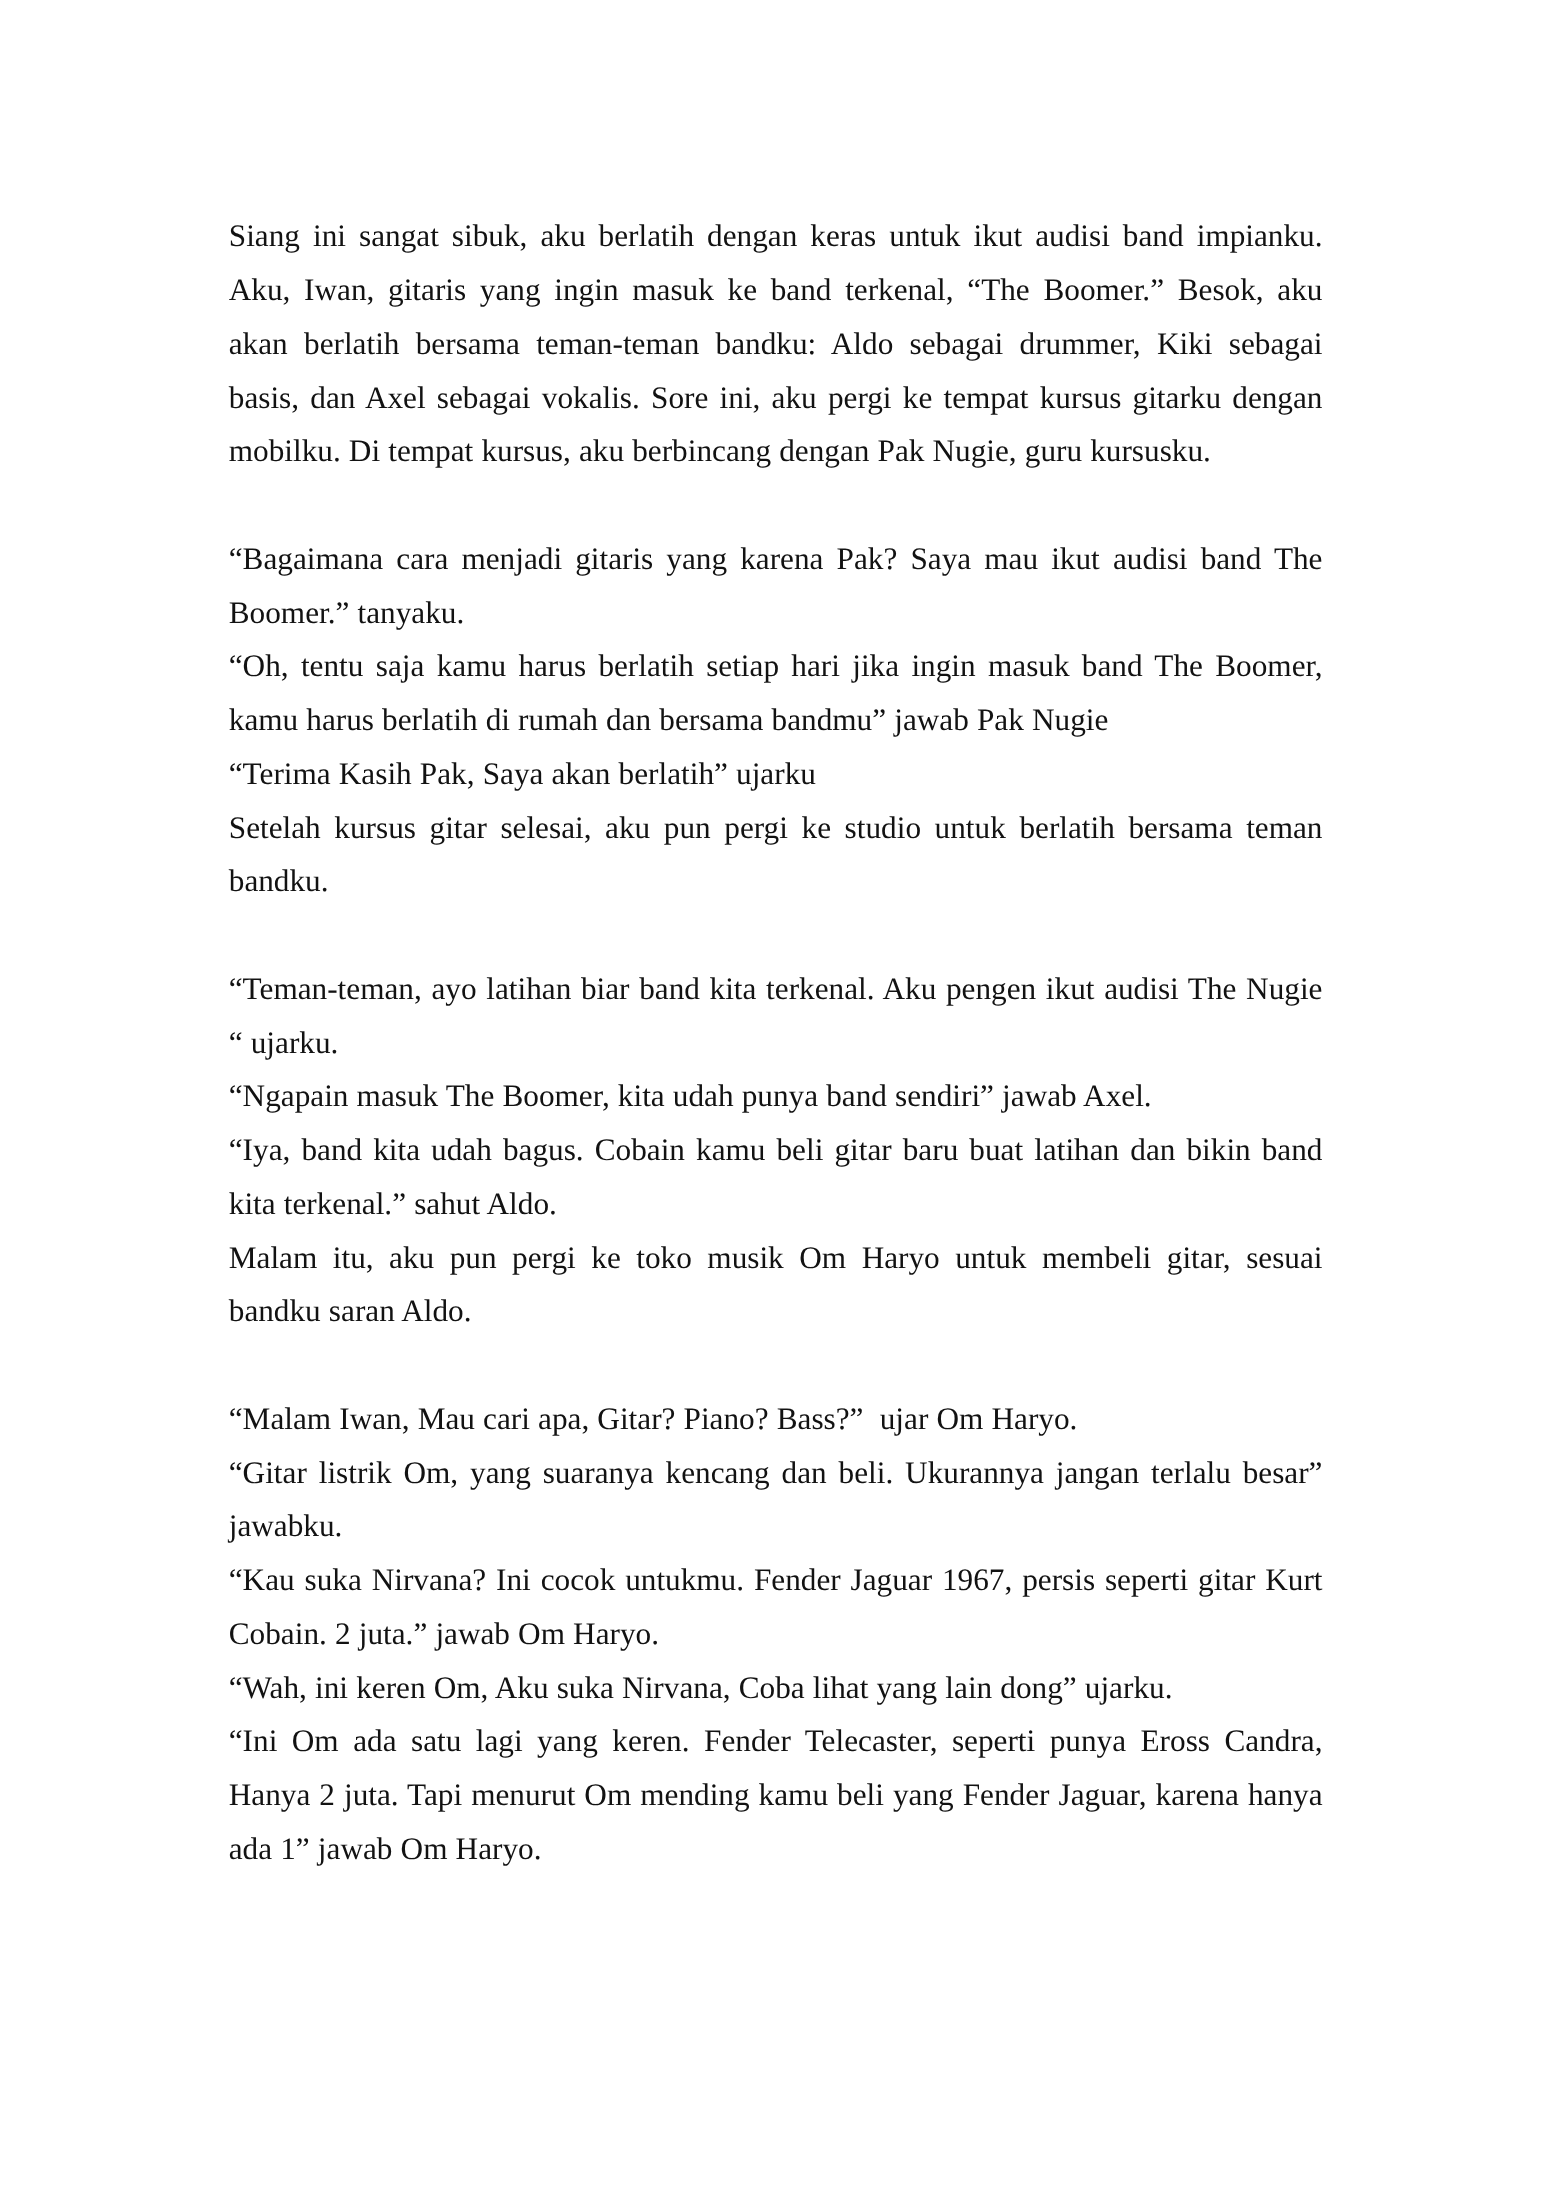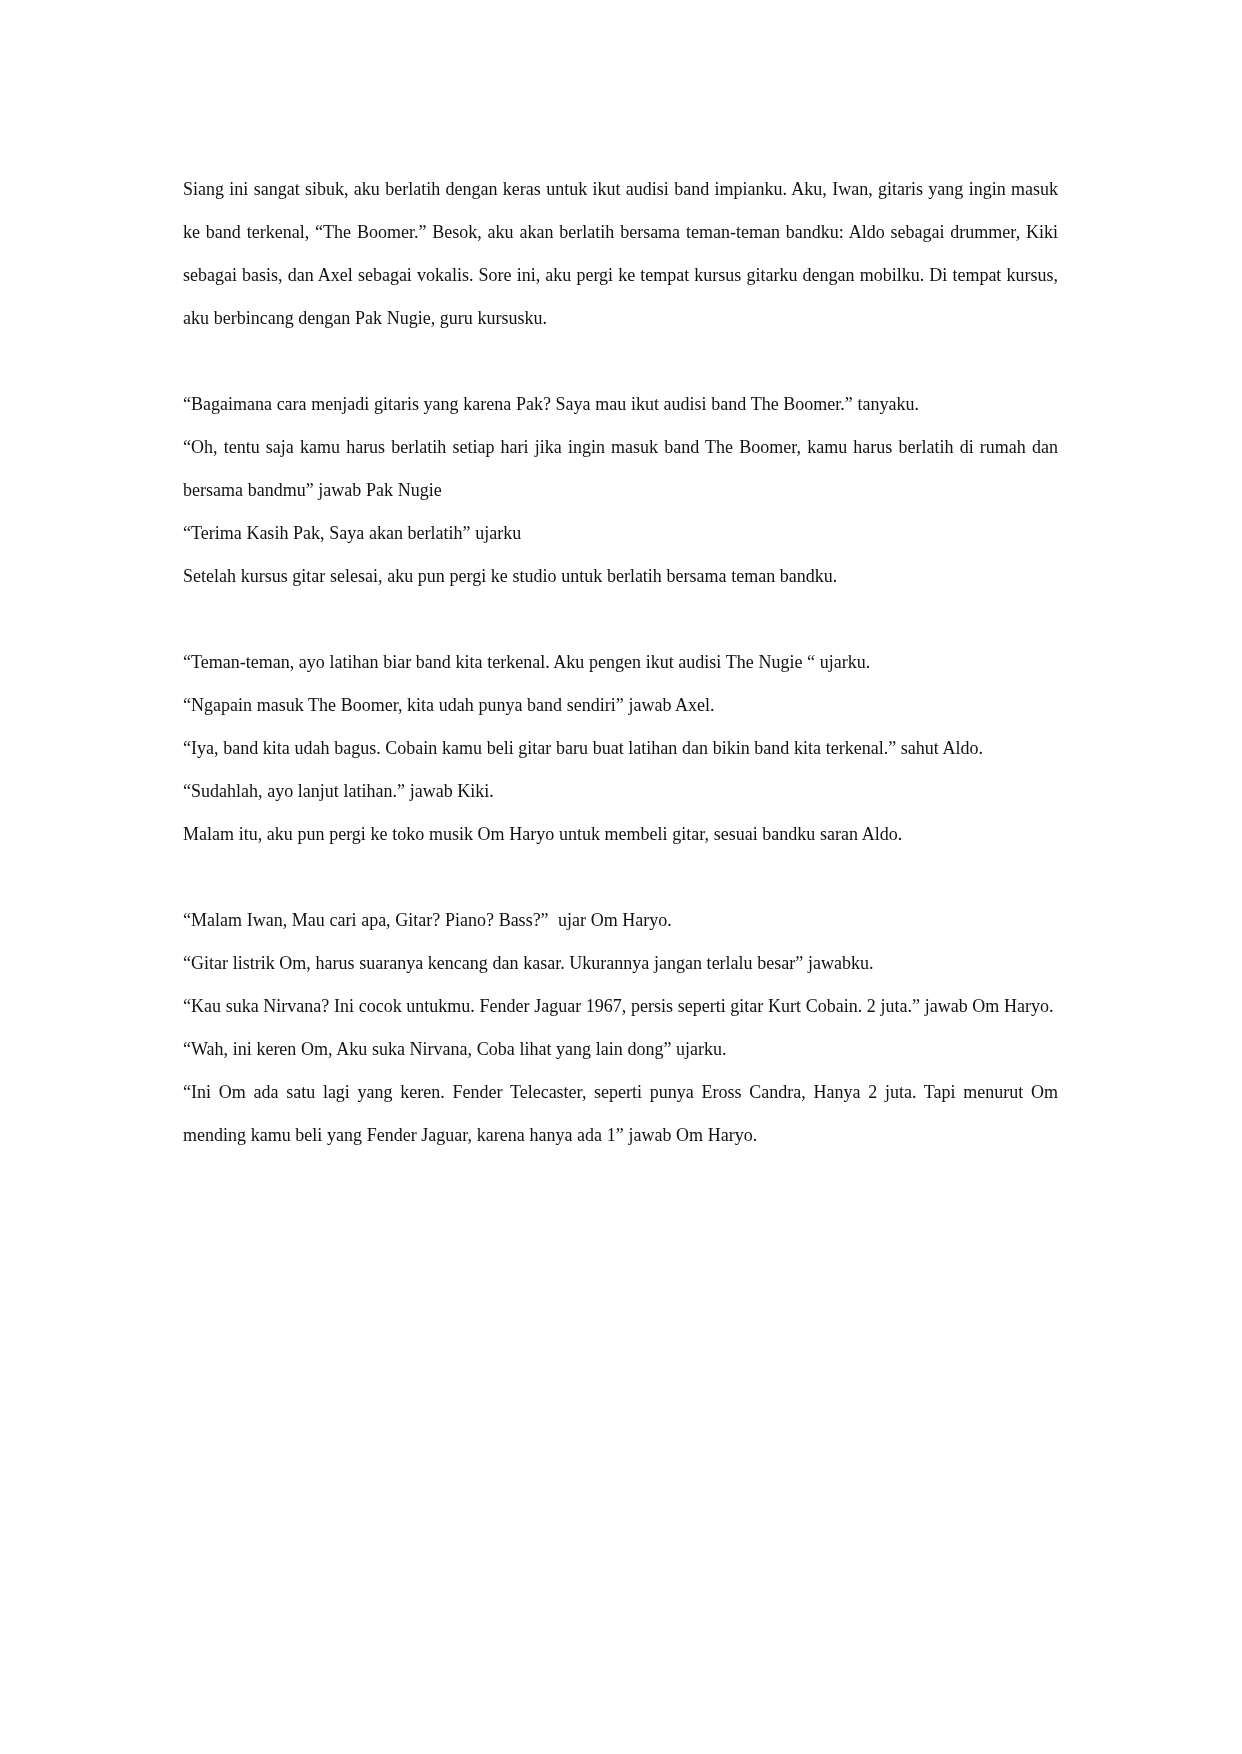--- a/index.html
+++ b/index.html
@@ -11,21 +11,21 @@
     position: relative;
     width: 1242px;
     height: 1754px;
     background: #ffffff;
     box-sizing: border-box;
     padding: 168px 184px 0 183px;
     overflow: hidden;
     font-family: "Liberation Serif", "DejaVu Serif", serif;
   }
   .para {
-    font-size: 18px;
+    font-size: 25px;
     line-height: 43px;
     min-height: 43px;
     color: #121212;
     text-align: justify;
     text-justify: inter-word;
     white-space: pre-wrap;
     word-spacing: 0.01em;
   }
   .spacer {
     min-height: 43px;
@@ -38,21 +38,20 @@
   <div class="para">Siang ini sangat sibuk, aku berlatih dengan keras untuk ikut audisi band impianku. Aku, Iwan, gitaris yang ingin masuk ke band terkenal, “The Boomer.” Besok, aku akan berlatih bersama teman-teman bandku: Aldo sebagai drummer, Kiki sebagai basis, dan Axel sebagai vokalis. Sore ini, aku pergi ke tempat kursus gitarku dengan mobilku. Di tempat kursus, aku berbincang dengan Pak Nugie, guru kursusku.</div>
   <div class="para spacer"></div>
   <div class="para">“Bagaimana cara menjadi gitaris yang karena Pak? Saya mau ikut audisi band The Boomer.” tanyaku.</div>
   <div class="para">“Oh, tentu saja kamu harus berlatih setiap hari jika ingin masuk band The Boomer, kamu harus berlatih di rumah dan bersama bandmu” jawab Pak Nugie</div>
   <div class="para">“Terima Kasih Pak, Saya akan berlatih” ujarku</div>
   <div class="para">Setelah kursus gitar selesai, aku pun pergi ke studio untuk berlatih bersama teman bandku.</div>
   <div class="para spacer"></div>
   <div class="para">“Teman-teman, ayo latihan biar band kita terkenal. Aku pengen ikut audisi The Nugie “ ujarku.</div>
   <div class="para">“Ngapain masuk The Boomer, kita udah punya band sendiri” jawab Axel.</div>
   <div class="para">“Iya, band kita udah bagus. Cobain kamu beli gitar baru buat latihan dan bikin band kita terkenal.” sahut Aldo.</div>
-  <div class="para">“Sudahlah, ayo lanjut latihan.” jawab Kiki.</div>
   <div class="para">Malam itu, aku pun pergi ke toko musik Om Haryo untuk membeli gitar, sesuai bandku saran Aldo.</div>
   <div class="para spacer"></div>
   <div class="para">“Malam Iwan, Mau cari apa, Gitar? Piano? Bass?”  ujar Om Haryo.</div>
-  <div class="para">“Gitar listrik Om, harus suaranya kencang dan kasar. Ukurannya jangan terlalu besar” jawabku.</div>
+  <div class="para">“Gitar listrik Om, yang suaranya kencang dan beli. Ukurannya jangan terlalu besar” jawabku.</div>
   <div class="para">“Kau suka Nirvana? Ini cocok untukmu. Fender Jaguar 1967, persis seperti gitar Kurt Cobain. 2 juta.” jawab Om Haryo.</div>
   <div class="para">“Wah, ini keren Om, Aku suka Nirvana, Coba lihat yang lain dong” ujarku.</div>
   <div class="para">“Ini Om ada satu lagi yang keren. Fender Telecaster, seperti punya Eross Candra, Hanya 2 juta. Tapi menurut Om mending kamu beli yang Fender Jaguar, karena hanya ada 1” jawab Om Haryo.</div>
 </div>
 
 </body></html>

